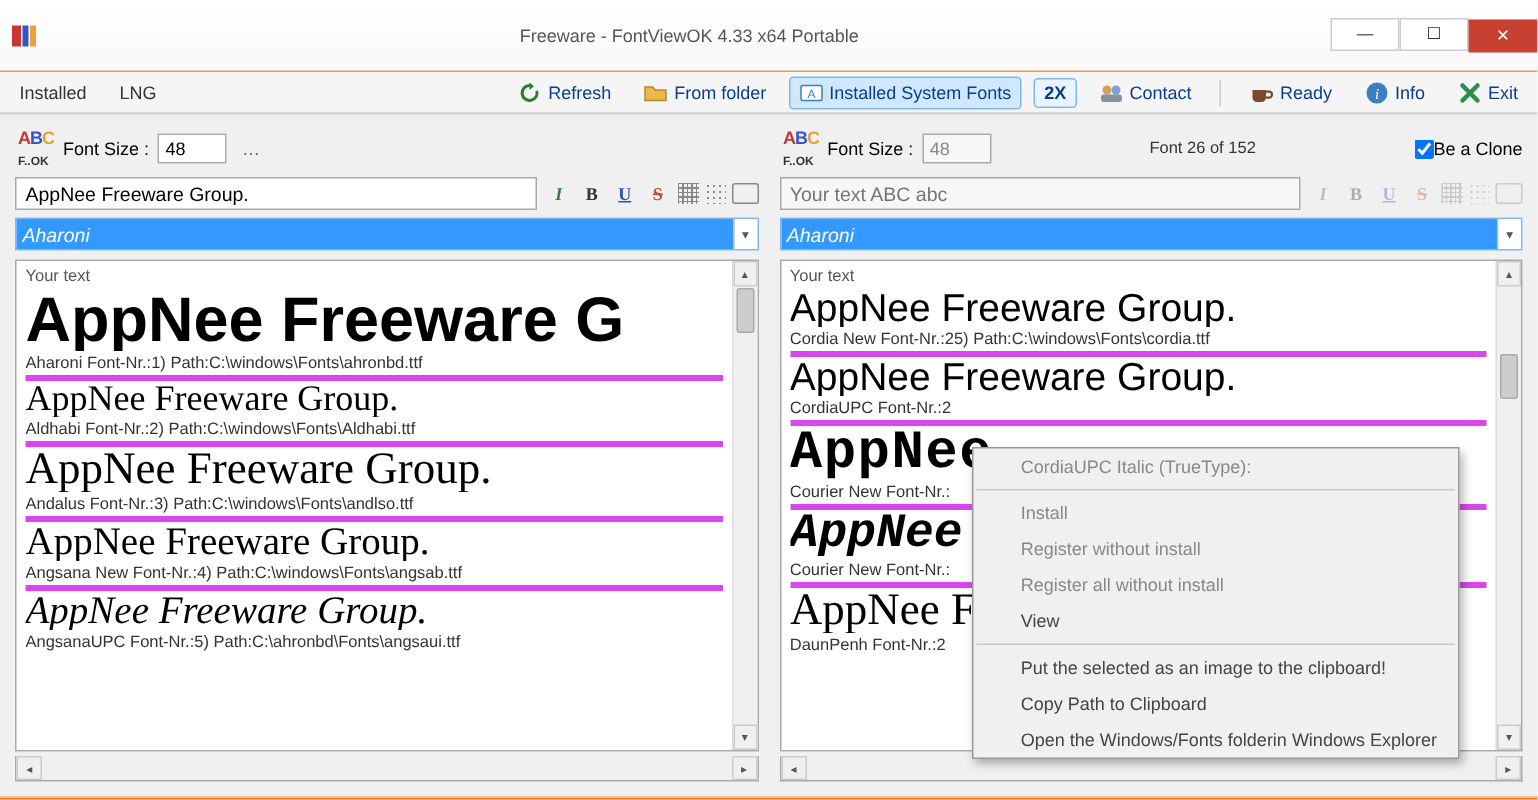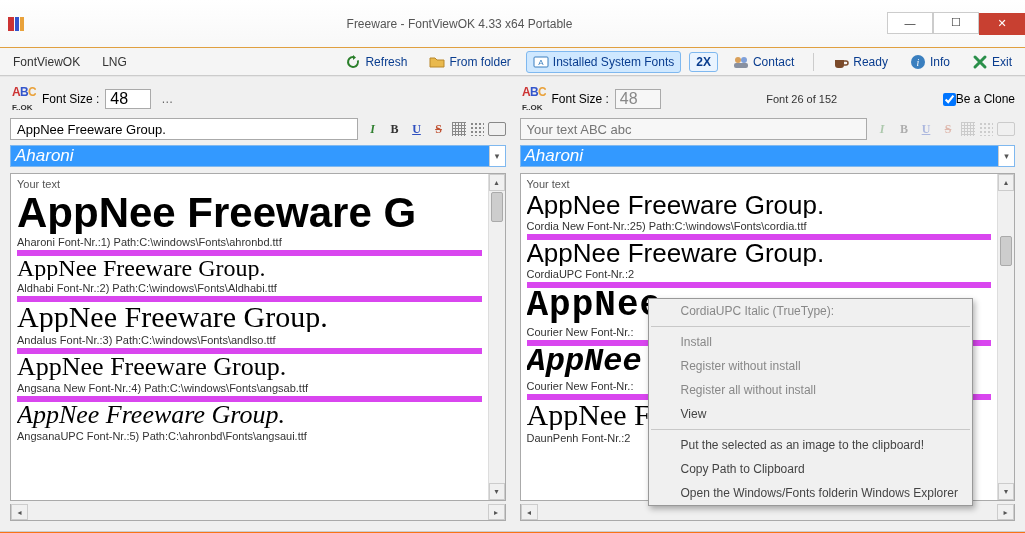--- a/index.html
+++ b/index.html
@@ -16,48 +16,48 @@
   .tbtn { display:flex; align-items:center; gap:4px; padding:2px 6px; border:1px solid transparent; border-radius:3px; color:#0a3d8f; }
   .tbtn.plain { color:#333; }
   .tbtn.active { background:#cfe8ff; border:1px solid #7fb8ef; }
   .tbtn.boxed { border:1px solid #7fb8ef; background:#eaf4ff; color:#0a3d8f; font-weight:bold;}
   .sep { width:1px; height:18px; background:#ccc; margin:0 4px;}
   .mainarea { display:flex; height: calc(533px - 30px - 28px - 20px); background:#f0f0f0; padding:6px; gap:6px; box-shadow: inset 0 1px 0 #e6e6e6;}
   .panel { flex:1; display:flex; flex-direction:column; min-width:0;}
   .row { display:flex; align-items:center; gap:6px; padding:2px 4px; }
   .logo { width:26px; height:30px; display:flex; align-items:center; justify-content:center; font-weight:bold; font-size:10px;}
   .sizelabel { font-size:12px; }
-  .sizebox { width:46px; height:20px; border:1px solid #aaa; background:#fff; font-size:16px; padding:0 4px; }
+  .sizebox { width:46px; height:20px; border:1px solid #aaa; background:#fff; font-size:12px; padding:0 4px; }
   .sizebox[disabled]{ color:#888; background:#f7f7f7;}
   .dots { color:#666; padding:0 4px;}
   .textinput { flex:1; height:22px; border:1px solid #aaa; background:#fff; padding:0 6px; font-size:13px;}
   .textinput[disabled]{ color:#000000; background:#f7f7f7;}
   .fmtbar { display:flex; gap:4px; align-items:center;}
   .fmt { width:18px; height:18px; display:flex; align-items:center; justify-content:center; font-size:12px; font-weight:bold; font-family:"Times New Roman",serif;}
   .fmt.i { font-style:italic; color:#2f7f2f;}
   .fmt.b { color:#333;}
   .fmt.u { text-decoration:underline; color:#2f4fbf;}
   .fmt.s { text-decoration:line-through; color:#bf4f2f;}
   .fmt.grid { background-image:repeating-linear-gradient(#888 0 1px,transparent 1px 3px),repeating-linear-gradient(90deg,#888 0 1px,transparent 1px 3px); width:14px;height:14px;}
   .fmt.dots2 { background-image:radial-gradient(#888 1px,transparent 1px); background-size:4px 4px; width:14px;height:14px;}
   .fmt.prn { width:18px;height:14px;border:1px solid #888;border-radius:2px;}
   .fmt.disabled { opacity:0.35; }
   .fontsel { height:22px; border:1px solid #7fb8ef; background:#fff; display:flex; align-items:center; margin:3px 4px;}
-  .fontsel .seltext { flex:1; padding:0 4px; background:#3399ff; color:#fff; font-style:italic; font-size:17px; font-family:Arial; height:100%; display:flex; align-items:center;}
+  .fontsel .seltext { flex:1; padding:0 4px; background:#3399ff; color:#fff; font-style:italic; font-size:13px; font-family:Arial; height:100%; display:flex; align-items:center;}
   .fontsel .dd { width:16px; height:100%; display:flex;align-items:center;justify-content:center;border-left:1px solid #ccc;color:#555;font-size:9px;}
   .list { flex:1; border:1px solid #aaa; background:#fff; margin:3px 4px; position:relative; overflow:hidden; display:flex;}
   .listinner { flex:1; overflow:hidden; padding:2px 6px 0 6px;}
   .scrollbar { width:17px; background:#f0f0f0; border-left:1px solid #ddd; position:relative;}
   .sb-btn { width:100%; height:17px; background:#f0f0f0; border:1px solid #ccc; display:flex;align-items:center;justify-content:center;font-size:8px;color:#555;}
   .sb-thumb { position:absolute; left:2px; right:2px; background:#cdcdcd; border:1px solid #aaa; border-radius:2px;}
   .hscroll { height:17px; border:1px solid #aaa; border-top:none; margin:0 4px 4px 4px; background:#f0f0f0; display:flex;}
   .hscroll .sb-btn{ height:100%; width:17px;}
   .yourtext { font-size:11px; color:#555; padding:2px 0;}
   .sample { font-size:28px; line-height:1.0; white-space:nowrap; overflow:hidden; color:#000;}
-  .meta { font-size:11px; color:#333; border-bottom:6px solid #d946ef; padding:2px 0 2px 0; white-space:nowrap; overflow:hidden;}
+  .meta { font-size:11px; color:#333; border-bottom:4px solid #d946ef; padding:2px 0 2px 0; white-space:nowrap; overflow:hidden;}
   .meta.noborder { border-bottom:none;}
   .statusbar { height:20px; background:#f97316; border-top:1px solid #ccc; display:flex; align-items:center; padding:0 8px; font-size:12px; color:#444;}
   .statusbar .spacer{flex:1;}
   .countlabel{font-size:11px;color:#333;}
   .chk { display:flex;align-items:flex-end;gap:0;font-size:12px;}
   .chk input{width:13px;height:13px;}
   .ctxmenu { position:absolute; background:#f0f0f0; border:1px solid #999; box-shadow:2px 3px 6px rgba(0,0,0,0.3); font-size:12px; color:#444; z-index:50; min-width:320px;}
   .ctxmenu .item { padding:5px 14px 5px 32px; white-space:nowrap;}
   .ctxmenu .item.disabled { color:#888; }
   .ctxmenu .hr { height:1px; background:#c8c8c8; margin:3px 2px;}
@@ -77,21 +77,21 @@
   </span>
   <div class="title">Freeware - FontViewOK 4.33 x64 Portable</div>
   <div class="winbtns">
     <div class="winbtn min">—</div>
     <div class="winbtn max">☐</div>
     <div class="winbtn close">✕</div>
   </div>
 </div>
 
 <div class="toolbar">
-  <span class="tbtn plain">FontViewOK</span>
+  <span class="tbtn plain">Installed</span>
   <span class="tbtn plain">LNG</span>
   <span class="spacer"></span>
   <span class="tbtn">
     <span class="ico">
         <svg viewBox="0 0 16 16">
           <path d="M8 2a6 6 0 1 0 5.7 4.1l-1.8.7A4 4 0 1 1 8 4v2l3-2.5L8 1z" fill="#2a7f2a"></path>
         </svg>
       </span>
     <span>Refresh</span>
   </span>

